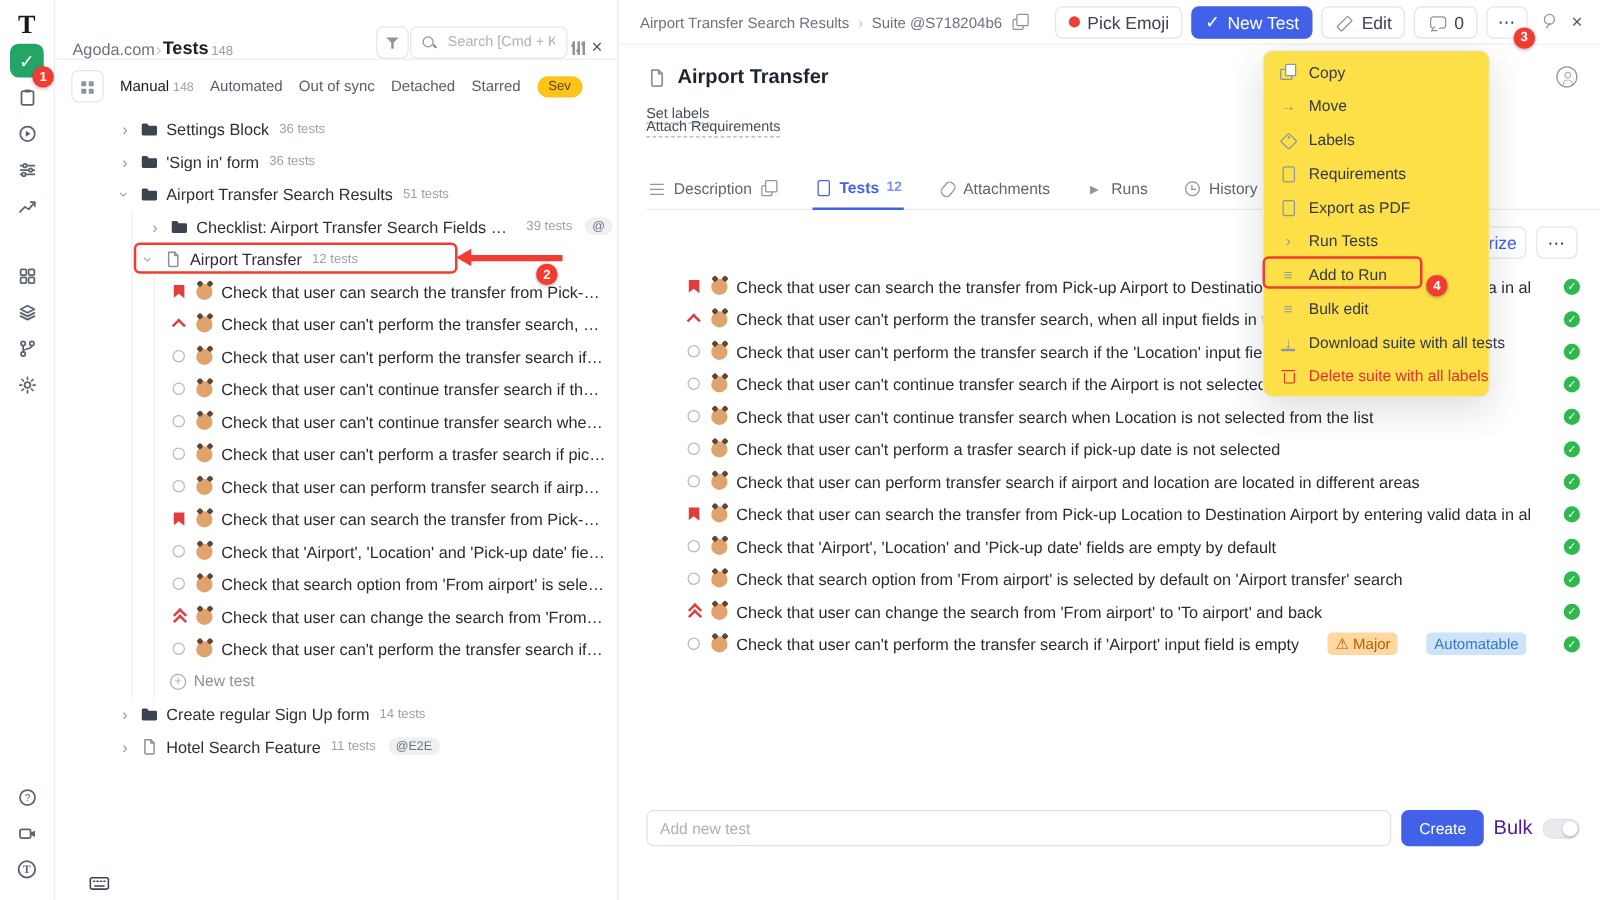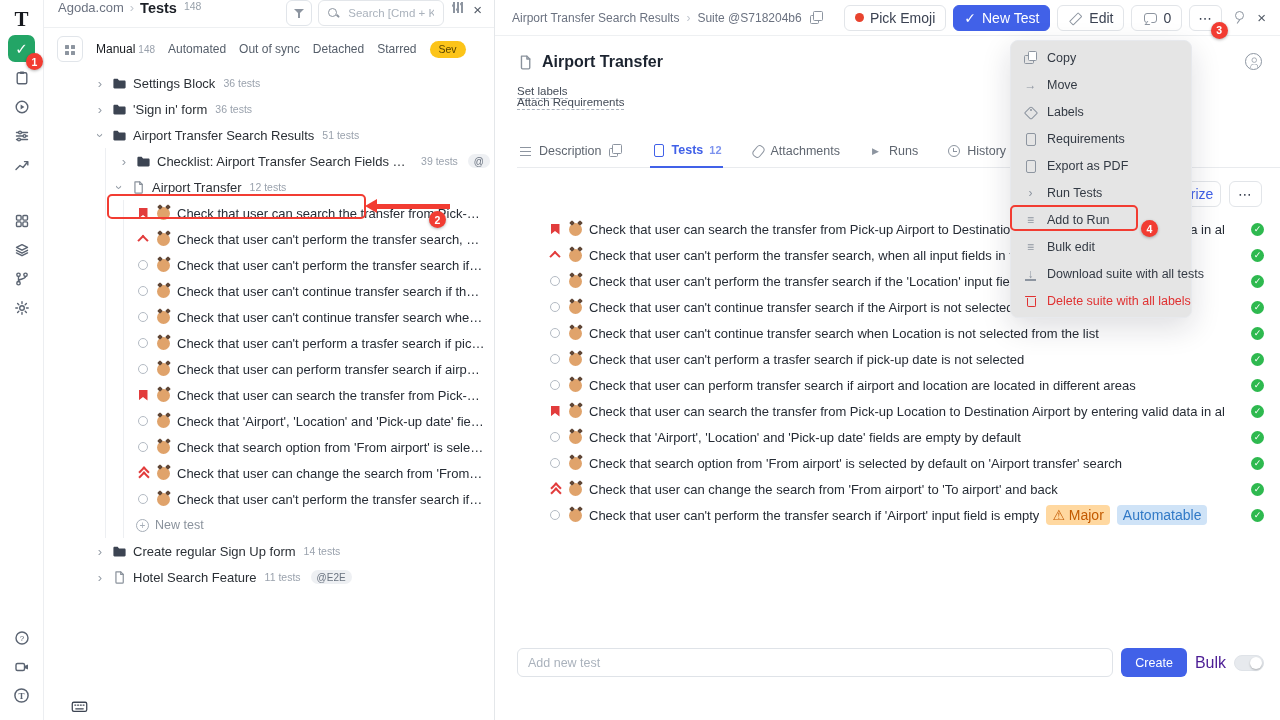--- a/index.html
+++ b/index.html
@@ -47,21 +47,21 @@
   .rail-logo{width:28px;height:28px;display:flex;align-items:center;justify-content:center;
              font-family:"Liberation Serif","DejaVu Serif",serif;font-weight:bold;font-size:21px;color:#15181d}
   .rail-btn{width:27px;height:27px;margin-top:2px;border-radius:7px;display:flex;align-items:center;justify-content:center;color:#5b6472}
   .rail-btn:first-of-type{margin-top:14px}
   .rail-btn.active{background:#23a566;color:#fff;position:relative;font-size:15px;font-weight:bold}
   .rail-gap{height:27px}
   .rail-bottom{margin-top:auto;display:flex;flex-direction:column;align-items:center}
 
   
   #tree{position:absolute;left:44px;top:0;width:451px;height:720px;border-right:1px solid #e4e7ea;overflow:hidden}
-  .tp-head{height:28px;border-bottom:1px solid #eef0f2;display:flex;align-items:flex-start;gap:6px;padding:0 10px 0 14px}
+  .tp-head{height:48px;border-bottom:1px solid #eef0f2;display:flex;align-items:flex-end;gap:1px;padding:0 10px 0 14px}
   .tp-project{font-size:13px;color:#6b7280}
   .tp-sep{color:#c2c7cf;font-size:13px}
   .tp-title{font-size:14.5px;font-weight:bold;color:#1b1f26}
   .tp-count{font-size:10.5px;color:#98a1ab;margin-left:1px}
   .sq-btn{width:26px;height:26px;border:1px solid #e1e5ea;border-radius:6px;background:#fff;display:flex;align-items:center;justify-content:center;color:#5b6472;padding:0}
   .tp-search{width:126px;height:26px;border:1px solid #e3e6ea;border-radius:6px;display:flex;align-items:center;gap:5px;padding:0 7px;color:#aab2bc}
   .tp-search input{border:none;outline:none;width:100%;font-size:11.5px;color:#4b5563;font-family:inherit}
   .tp-search input::placeholder{color:#aab2bc}
   .x-btn{background:none;border:none;color:#525a66;font-size:15px;padding:2px;line-height:1}
   .tp-filters{height:42px;display:flex;align-items:center;gap:13px;padding:0 0 0 13px;white-space:nowrap;overflow:hidden}
@@ -91,21 +91,21 @@
   .sev-chev::before{content:"";width:6px;height:6px;border-left:2px solid #e23c3c;border-top:2px solid #e23c3c;transform:rotate(45deg) translate(1px,1px)}
   .sev-chev2::before,.sev-chev2::after{content:"";position:absolute;width:6px;height:6px;border-left:2px solid #e23c3c;border-top:2px solid #e23c3c;transform:rotate(45deg)}
   .sev-chev2::before{top:2px;left:4px}
   .sev-chev2::after{top:7px;left:4px}
   .sev-circ::before{content:"";width:8px;height:8px;border:1.6px solid #b4bbc4;border-radius:50%}
   .animal{width:13px;height:13px;flex:none;border-radius:50%;background:#e0a36b;position:relative}
   .animal::before,.animal::after{content:"";position:absolute;top:-1.5px;width:4px;height:4px;background:#5f4636;border-radius:1px;transform:rotate(45deg)}
   .animal::before{left:.5px}.animal::after{right:.5px}
   .t-label{font-size:13px;color:#262c35;white-space:nowrap;overflow:hidden;max-width:calc(100% - 80px)}
   .check{width:13px;height:13px;border-radius:50%;background:#2eb94f;color:#fff;font-size:9px;line-height:13.5px;text-align:center;flex:none;margin-left:auto}
-  .bdg{font-size:14px;padding:2px 6px;border-radius:4px;margin-left:0;white-space:nowrap;flex:none}
+  .bdg{font-size:12px;padding:2px 6px;border-radius:4px;margin-left:16px;white-space:nowrap;flex:none}
   .bdg-major{background:#ffd8a0;color:#c35a00}
   .bdg-auto{background:#cfe3f7;color:#3179c6}
   #tree-tests .t-row{padding-left:92px}
   #tree-tests .t-label{text-overflow:ellipsis;max-width:calc(100% - 50px)}
 
   
   #main{position:absolute;left:495px;top:0;width:785px;height:720px}
   .m-toolbar{height:36px;border-bottom:1px solid #eef0f2;display:flex;align-items:center;gap:7px;padding:0 12px 0 17px}
   .bc{font-size:12px;color:#6b7280;white-space:nowrap}
   .btn{height:26px;border:1px solid #e2e5e9;border-radius:6px;background:#fff;color:#3b4252;
@@ -130,21 +130,21 @@
   #main-tests .t-row{padding-left:31px}
   .m-footer{position:absolute;left:22px;right:16px;top:648px;display:flex;align-items:center;gap:8px}
   .add-input{flex:1;height:29px;border:1px solid #dfe3e8;border-radius:6px;padding:0 10px;font-size:12.5px;font-family:inherit;color:#3b4252;outline:none}
   .add-input::placeholder{color:#aab2bc}
   .btn-create{height:29px;border:none;border-radius:6px;background:#4161e8;color:#fff;font-size:12.5px;font-family:inherit;padding:0 14px}
   .bulk-lbl{font-size:16px;color:#4c1d95}
   .toggle{width:30px;height:16px;border-radius:9px;background:#e7eaee;border:1px solid #dfe3e8;position:relative;flex:none}
   .toggle::after{content:"";position:absolute;right:1px;top:1px;width:12px;height:12px;border-radius:50%;background:#fff;box-shadow:0 1px 2px rgba(0,0,0,.25)}
 
   
-  #ctx-menu{position:absolute;left:1010px;top:40px;width:182px;background:#e5e5e5;border:1px solid #e7e9ed;border-radius:8px;
+  #ctx-menu{position:absolute;left:1010px;top:40px;width:182px;background:#fde047;border:1px solid #e7e9ed;border-radius:8px;
             box-shadow:0 10px 30px rgba(20,24,40,.14);padding:3px 0;z-index:40}
   .mi{height:27px;display:flex;align-items:center;gap:9px;padding:0 12px;font-size:12.5px;color:#333a44;white-space:nowrap}
   .mi.danger{color:#e03131}
   .mi.danger .ic{color:#e03131}
 
   
   .ann-badge{position:absolute;width:17px;height:17px;border-radius:50%;background:#f23c32;color:#fff;
              font-size:10.5px;font-weight:bold;display:flex;align-items:center;justify-content:center;
              z-index:70;box-shadow:0 1px 3px rgba(0,0,0,.3)}
   .ann-badge.nested{z-index:70}

